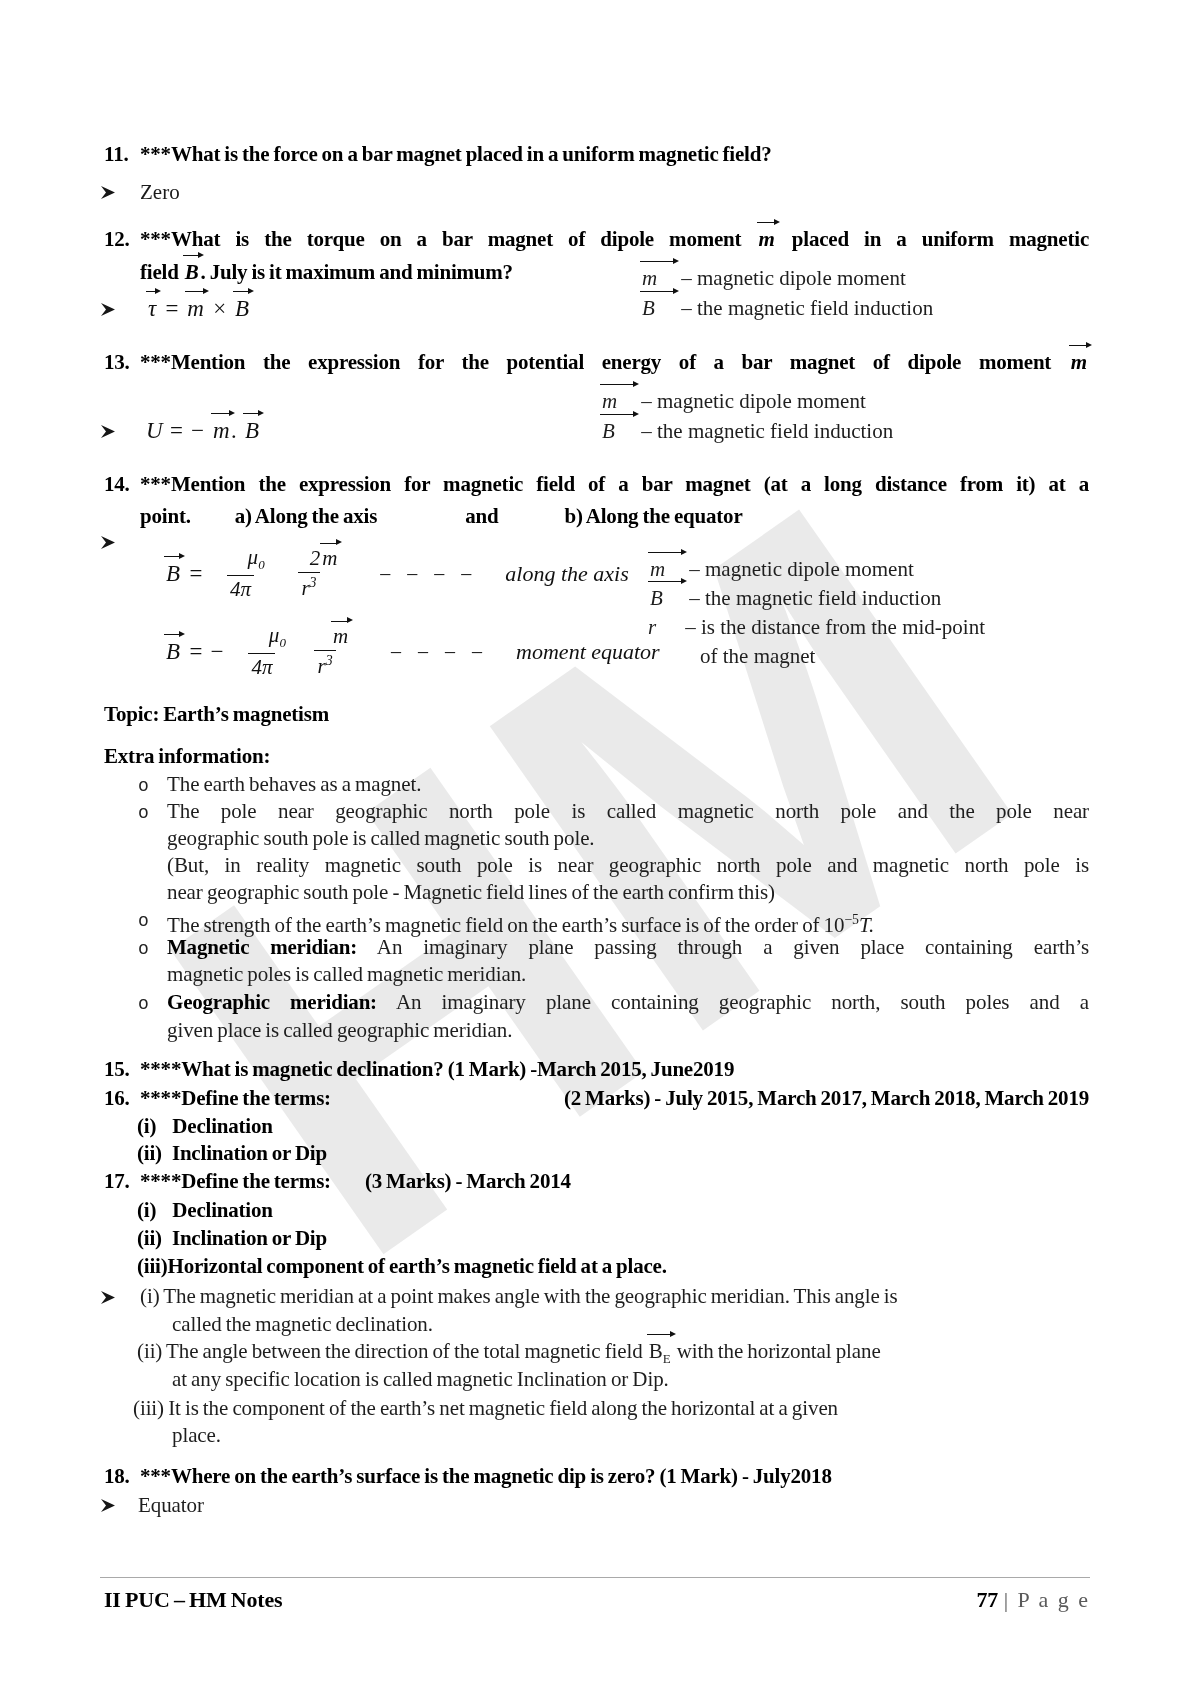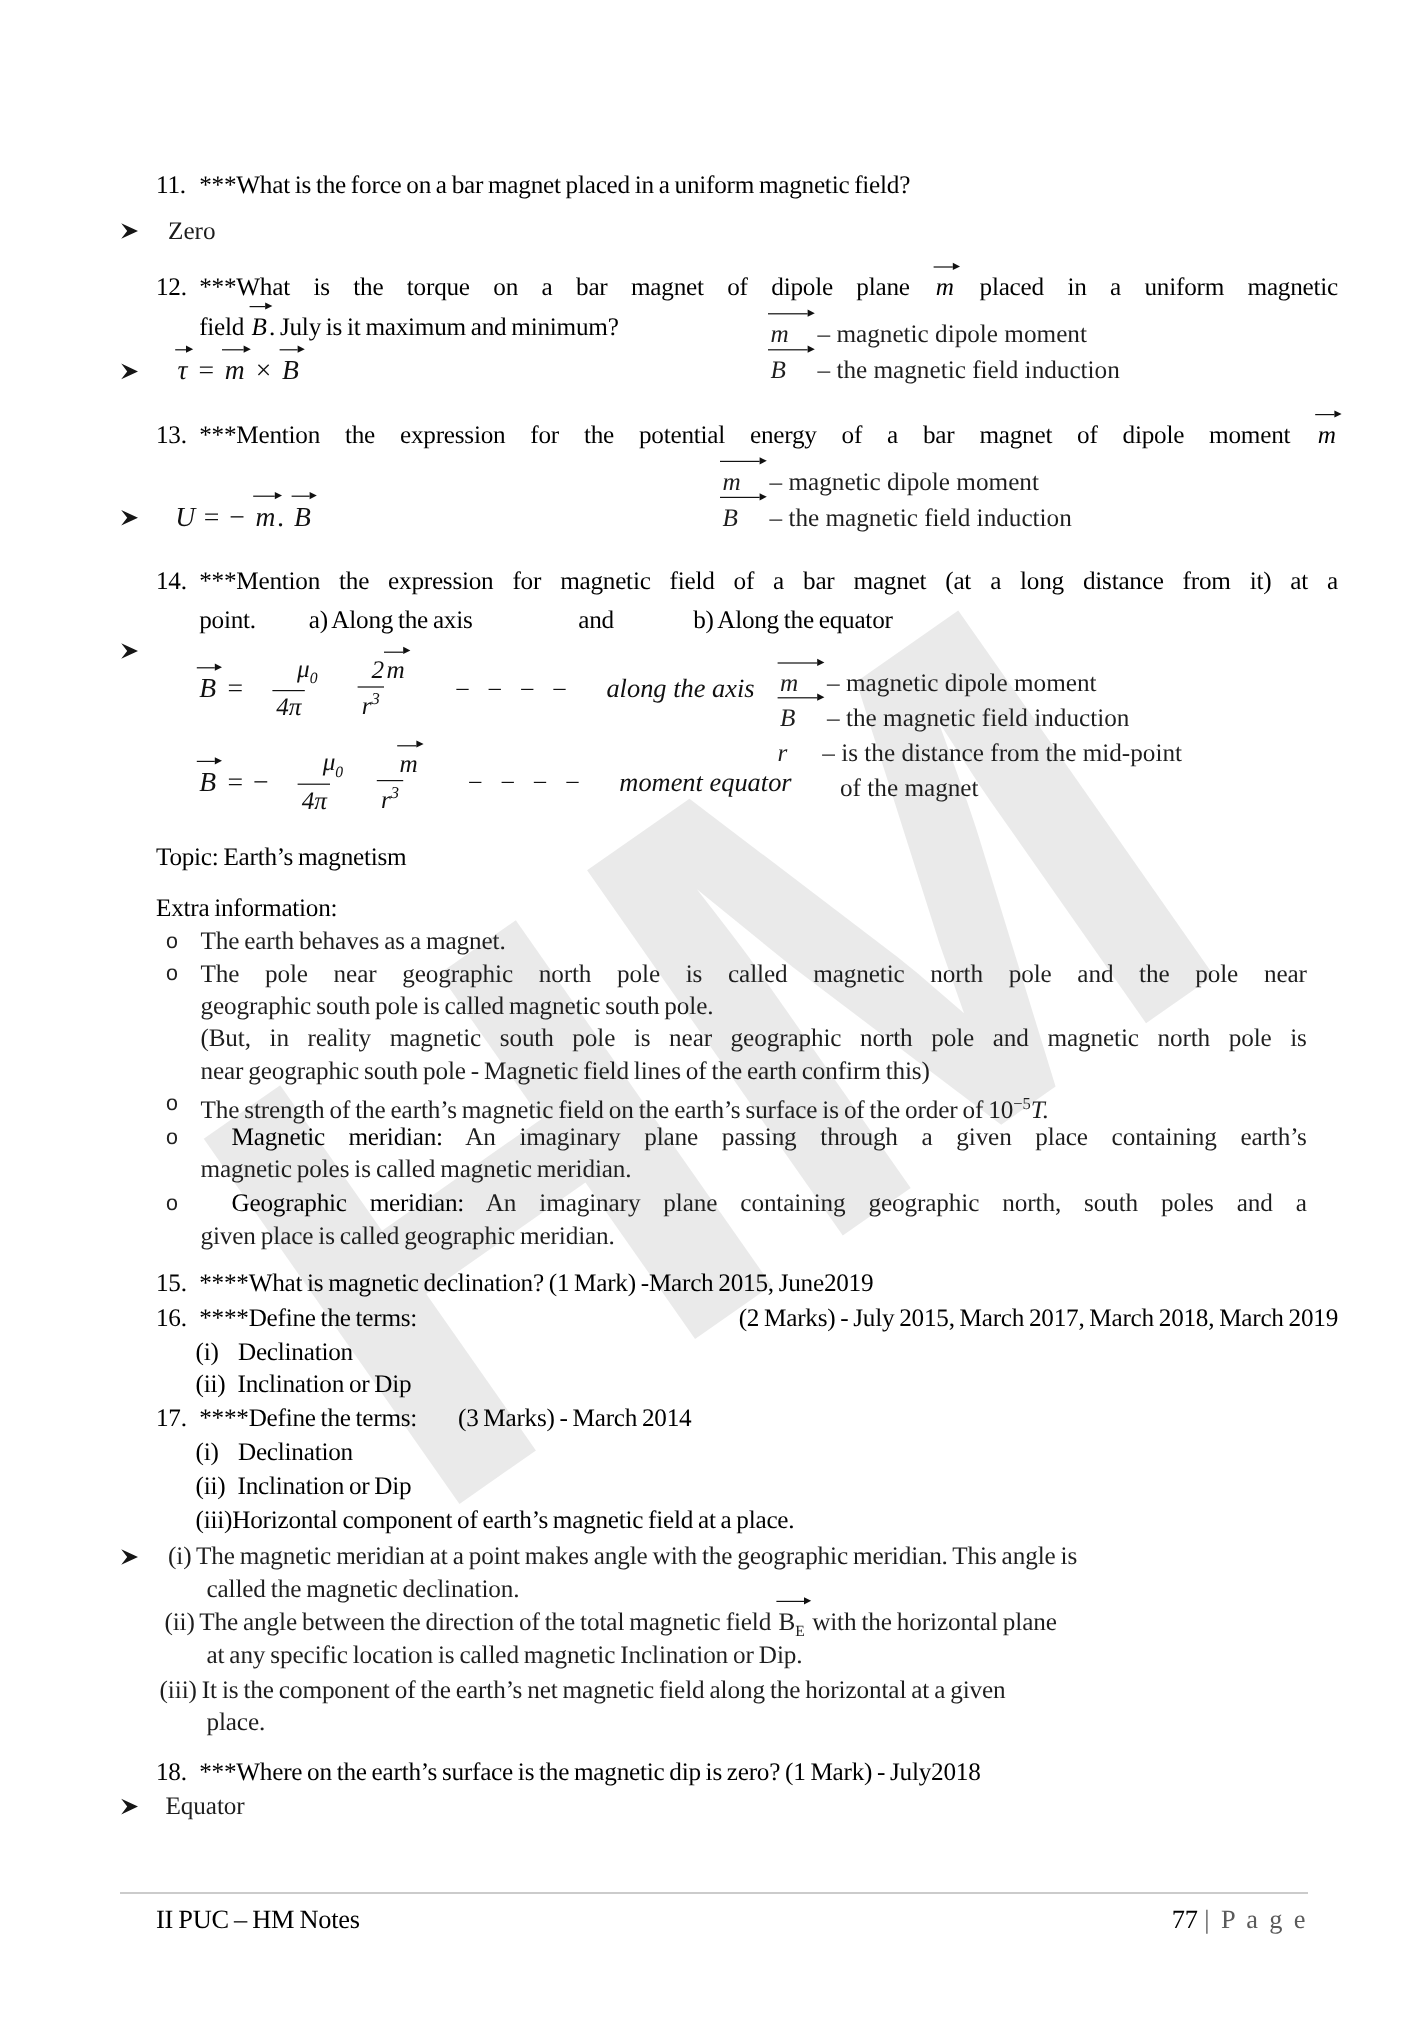--- a/index.html
+++ b/index.html
@@ -3,21 +3,21 @@
 <meta charset="utf-8">
 <style>
   html,body{margin:0;padding:0;background:#9a9a9a;}
   .page{position:relative;width:1190px;height:1682px;background:#ffffff;overflow:hidden;
         font-family:"Liberation Serif","DejaVu Serif",serif;color:#1b1b1b;}
   .wm{position:absolute;top:400px;left:40px;width:1100px;height:960px;display:flex;
       align-items:center;justify-content:center;font-family:"Liberation Sans","DejaVu Sans",sans-serif;
       font-weight:bold;font-size:540px;color:rgba(90,90,90,0.13);transform:rotate(-35deg);
       user-select:none;pointer-events:none;z-index:0;}
   .l{position:absolute;font-size:21px;line-height:27px;white-space:nowrap;z-index:2;}
-  .h{font-weight:normal;color:#000;letter-spacing:-0.2px;word-spacing:-1px;margin-left:26px;}
+  .h{font-weight:bold;color:#000;letter-spacing:-0.2px;word-spacing:-1px;}
   .just{text-align:justify;text-align-last:justify;white-space:normal;}
   .body-t{letter-spacing:-0.1px;word-spacing:-1px;color:#1e1e1e;}
   .math{font-style:italic;font-size:23px;color:#111;text-align:right;}
   .vec{display:inline-block;position:relative;font-style:italic;padding:0 2px;}
   .vec::before{content:"";position:absolute;left:0;right:3px;top:-4px;border-top:1.6px solid #111;}
   .vec::after{content:"";position:absolute;right:-3px;top:-7.5px;width:0;height:0;
               border-top:3px solid transparent;border-bottom:3px solid transparent;border-left:6px solid #111;}
   .frac{display:inline-flex;flex-direction:column;align-items:center;margin:0 4px;
         font-size:21px;line-height:1.12;vertical-align:middle;}
   .frac .nu{padding:0 3px 2px;margin-left:31px;}
@@ -44,21 +44,21 @@
 
   <div class="l h" style="top:141px;left:104px">11.</div>
   <div class="l h" style="top:141px;left:140px">***What is the force on a bar magnet placed in a uniform magnetic field?</div>
   <svg class="arrow-b" style="top:185px;left:100px" viewBox="0 0 16 15">
       <path d="M1 1 L15 7.5 L1 14 L6 7.5 Z" fill="#161616"></path>
     </svg>
   <div class="l" style="top:179px;left:140px">Zero</div>
 
   <div class="l h" style="top:226px;left:104px">12.</div>
   <div class="l h just" style="top:226px;left:140px;width:949px">
-    <span>***What is the torque on a bar magnet of dipole plane</span>
+    <span>***What is the torque on a bar magnet of dipole moment</span>
     <span class="vec">m</span>
     <span>placed in a uniform magnetic</span>
   </div>
   <div class="l h" style="top:259px;left:140px">
     <span>field</span>
     <span class="vec">B</span><span>. July is it maximum and minimum?</span>
   </div>
   <svg class="arrow-b" style="top:302px;left:100px" viewBox="0 0 16 15">
       <path d="M1 1 L15 7.5 L1 14 L6 7.5 Z" fill="#161616"></path>
     </svg>

